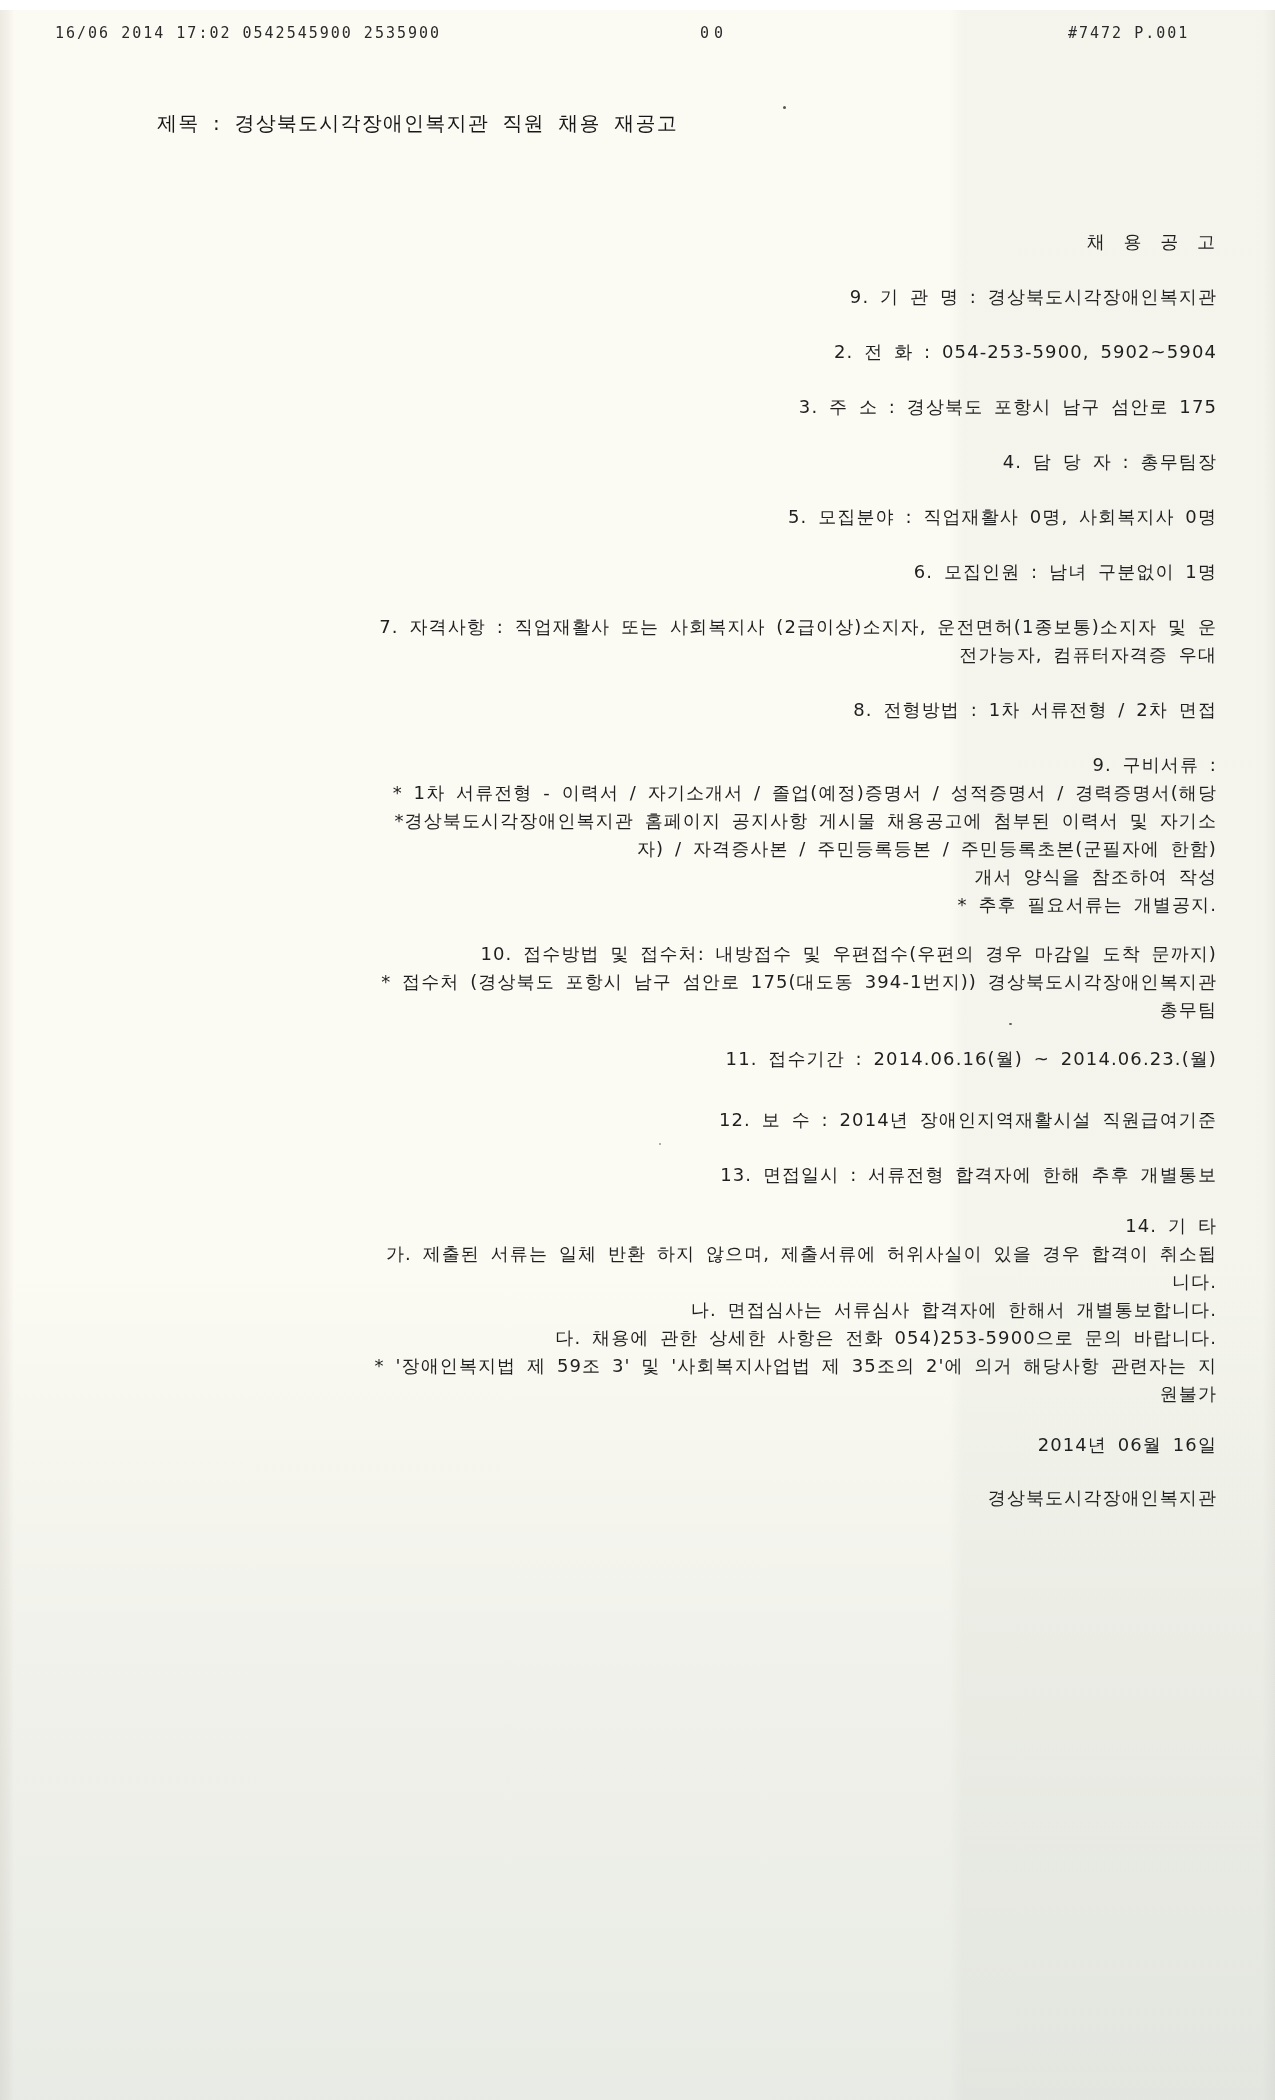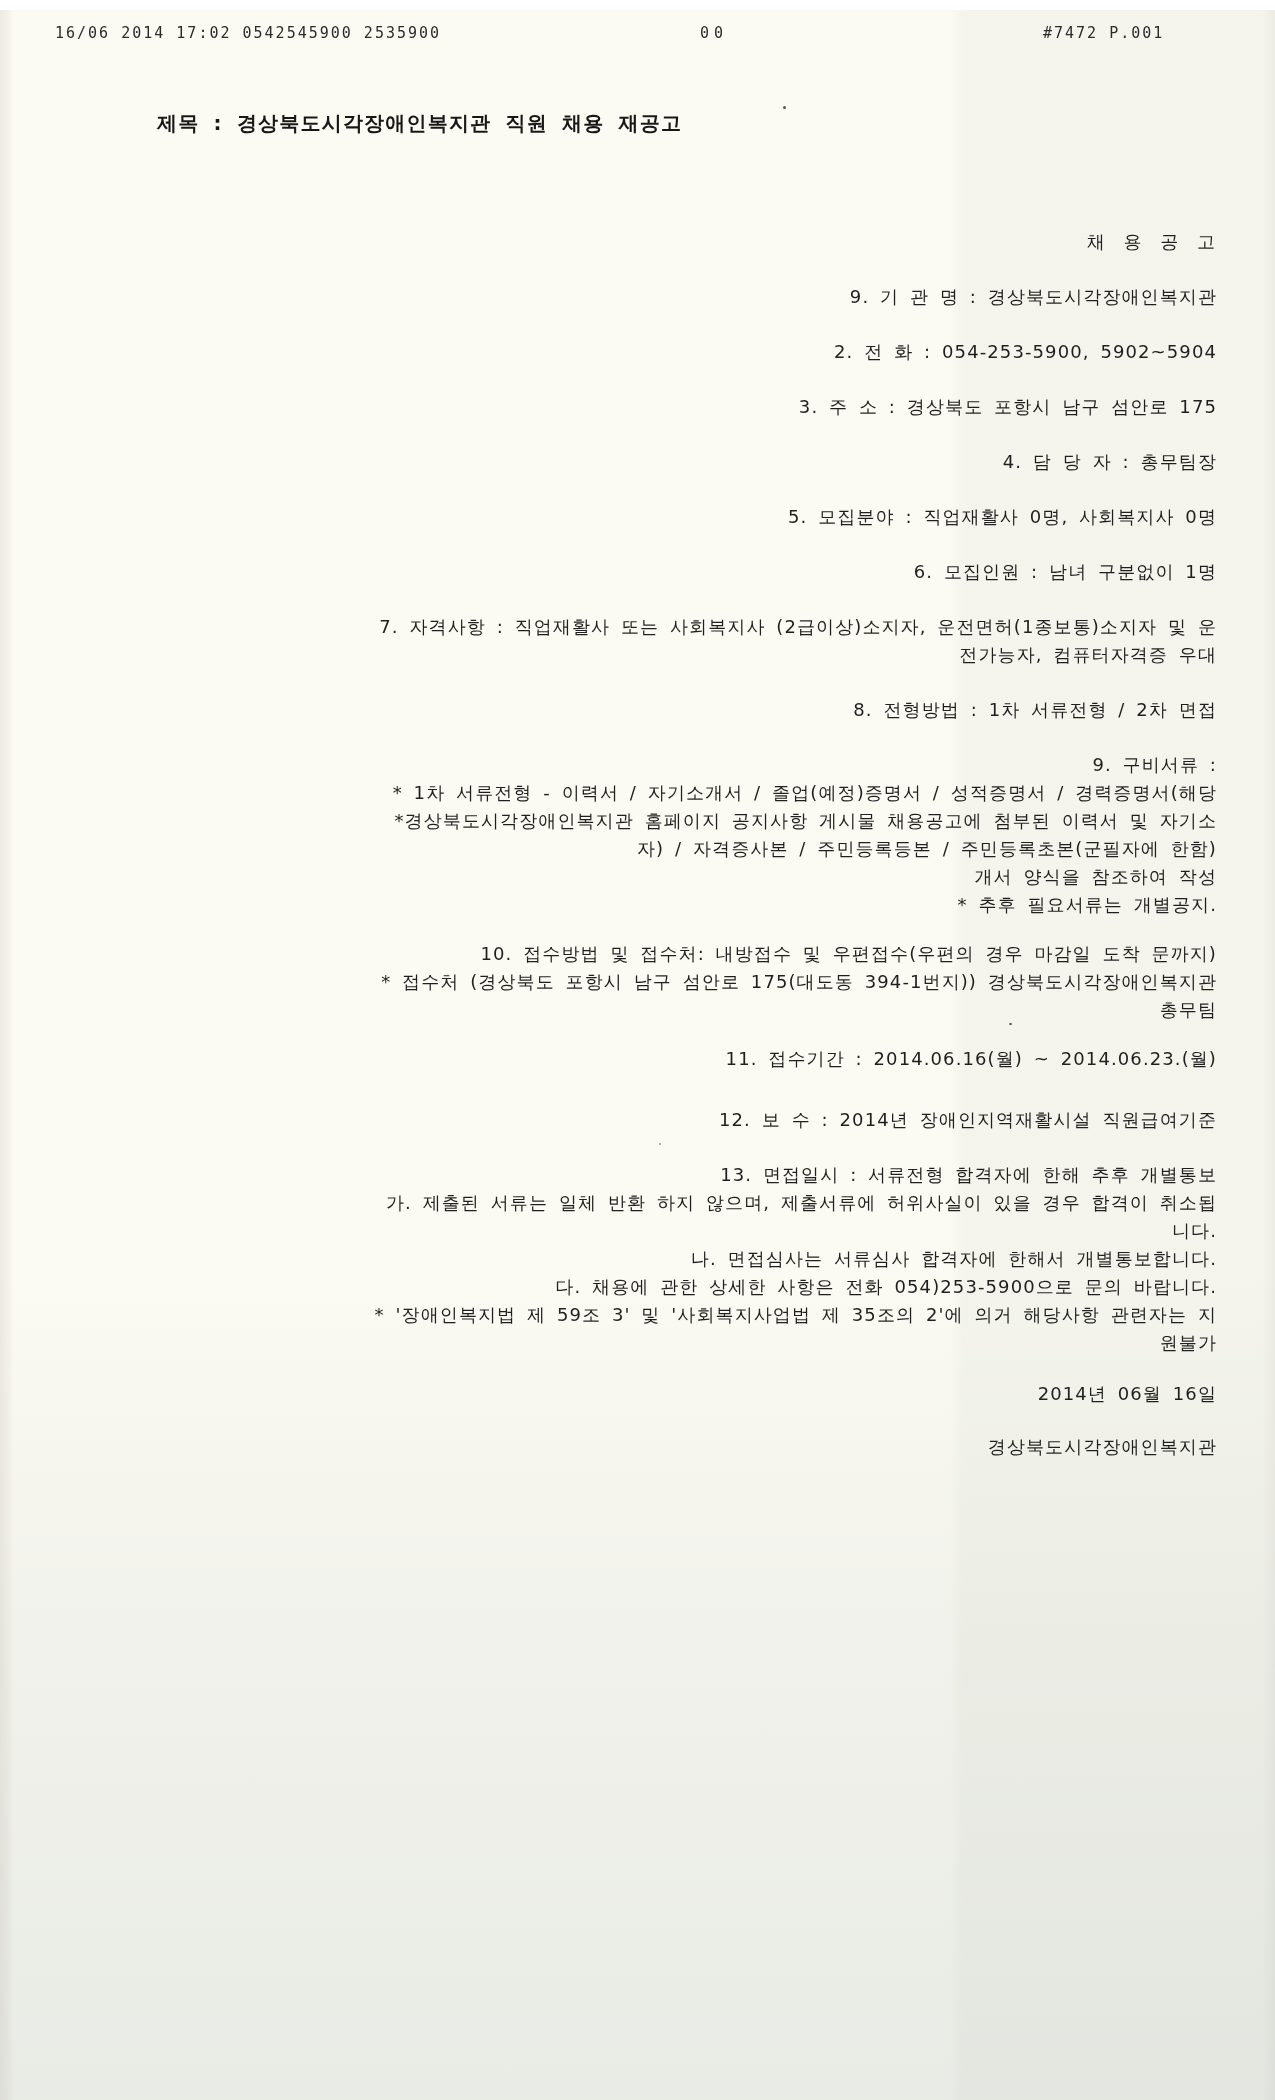--- a/index.html
+++ b/index.html
@@ -25,25 +25,25 @@
   }
   
   .fax-header {
     position: absolute; top: 14px; left: 0; width: 100%;
     font-family: "DejaVu Sans Mono", monospace;
     font-size: 15px; letter-spacing: 2px; color: #2b2b2b;
     white-space: nowrap;
   }
   .fax-header .fh-left   { position: absolute; left: 55px;  top: 0; }
   .fax-header .fh-center { position: absolute; left: 700px; top: 0; letter-spacing: 5px; }
-  .fax-header .fh-right  { position: absolute; left: 1043px; top: 0; }
+  .fax-header .fh-right  { position: absolute; left: 1068px; top: 0; }
   
   .doc-title {
     position: absolute; top: 100px; left: 157px;
-    font-size: 20px; font-weight: bold;
+    font-size: 20px; font-weight: normal;
     letter-spacing: 1.2px; word-spacing: 6px;
     white-space: nowrap; color: #171717;
   }
   
   .doc-body {
     position: absolute; top: 218px; left: 157px; width: 1060px;
     font-size: 18px; line-height: 27px;
     letter-spacing: 1.1px; word-spacing: 4px;
     color: #1f1f1f;
     text-align: right;
@@ -93,20 +93,21 @@
     <p class="cont">*경상북도시각장애인복지관 홈페이지 공지사항 게시물 채용공고에 첨부된 이력서 및 자기소</p>
     <p class="cont">자) / 자격증사본 / 주민등록등본 / 주민등록초본(군필자에 한함)</p>
     <p class="cont">개서 양식을 참조하여 작성</p>
     <p class="cont">* 추후 필요서류는 개별공지.</p>
     <p class="g22">10. 접수방법 및 접수처: 내방접수 및 우편접수(우편의 경우 마감일 도착 문까지)</p>
     <p class="cont">* 접수처 (경상북도 포항시 남구 섬안로 175(대도동 394-1번지)) 경상북도시각장애인복지관</p>
     <p class="cont">총무팀</p>
     <p class="g22">11. 접수기간 : 2014.06.16(월) ~ 2014.06.23.(월)</p>
     <p class="g34">12. 보 수 : 2014년 장애인지역재활시설 직원급여기준</p>
     <p class="item">13. 면접일시 : 서류전형 합격자에 한해 추후 개별통보</p>
+    <p class="g24">14. 기 타</p>
     <p class="cont">가. 제출된 서류는 일체 반환 하지 않으며, 제출서류에 허위사실이 있을 경우 합격이 취소됩</p>
     <p class="cont">니다.</p>
     <p class="cont">나. 면접심사는 서류심사 합격자에 한해서 개별통보합니다.</p>
     <p class="cont">다. 채용에 관한 상세한 사항은 전화 054)253-5900으로 문의 바랍니다.</p>
     <p class="cont">* '장애인복지법 제 59조 3' 및 '사회복지사업법 제 35조의 2'에 의거 해당사항 관련자는 지</p>
     <p class="cont">원불가</p>
 
     <p class="date-line">2014년 06월 16일</p>
     <p class="signature-line">경상북도시각장애인복지관</p>
   </div>

